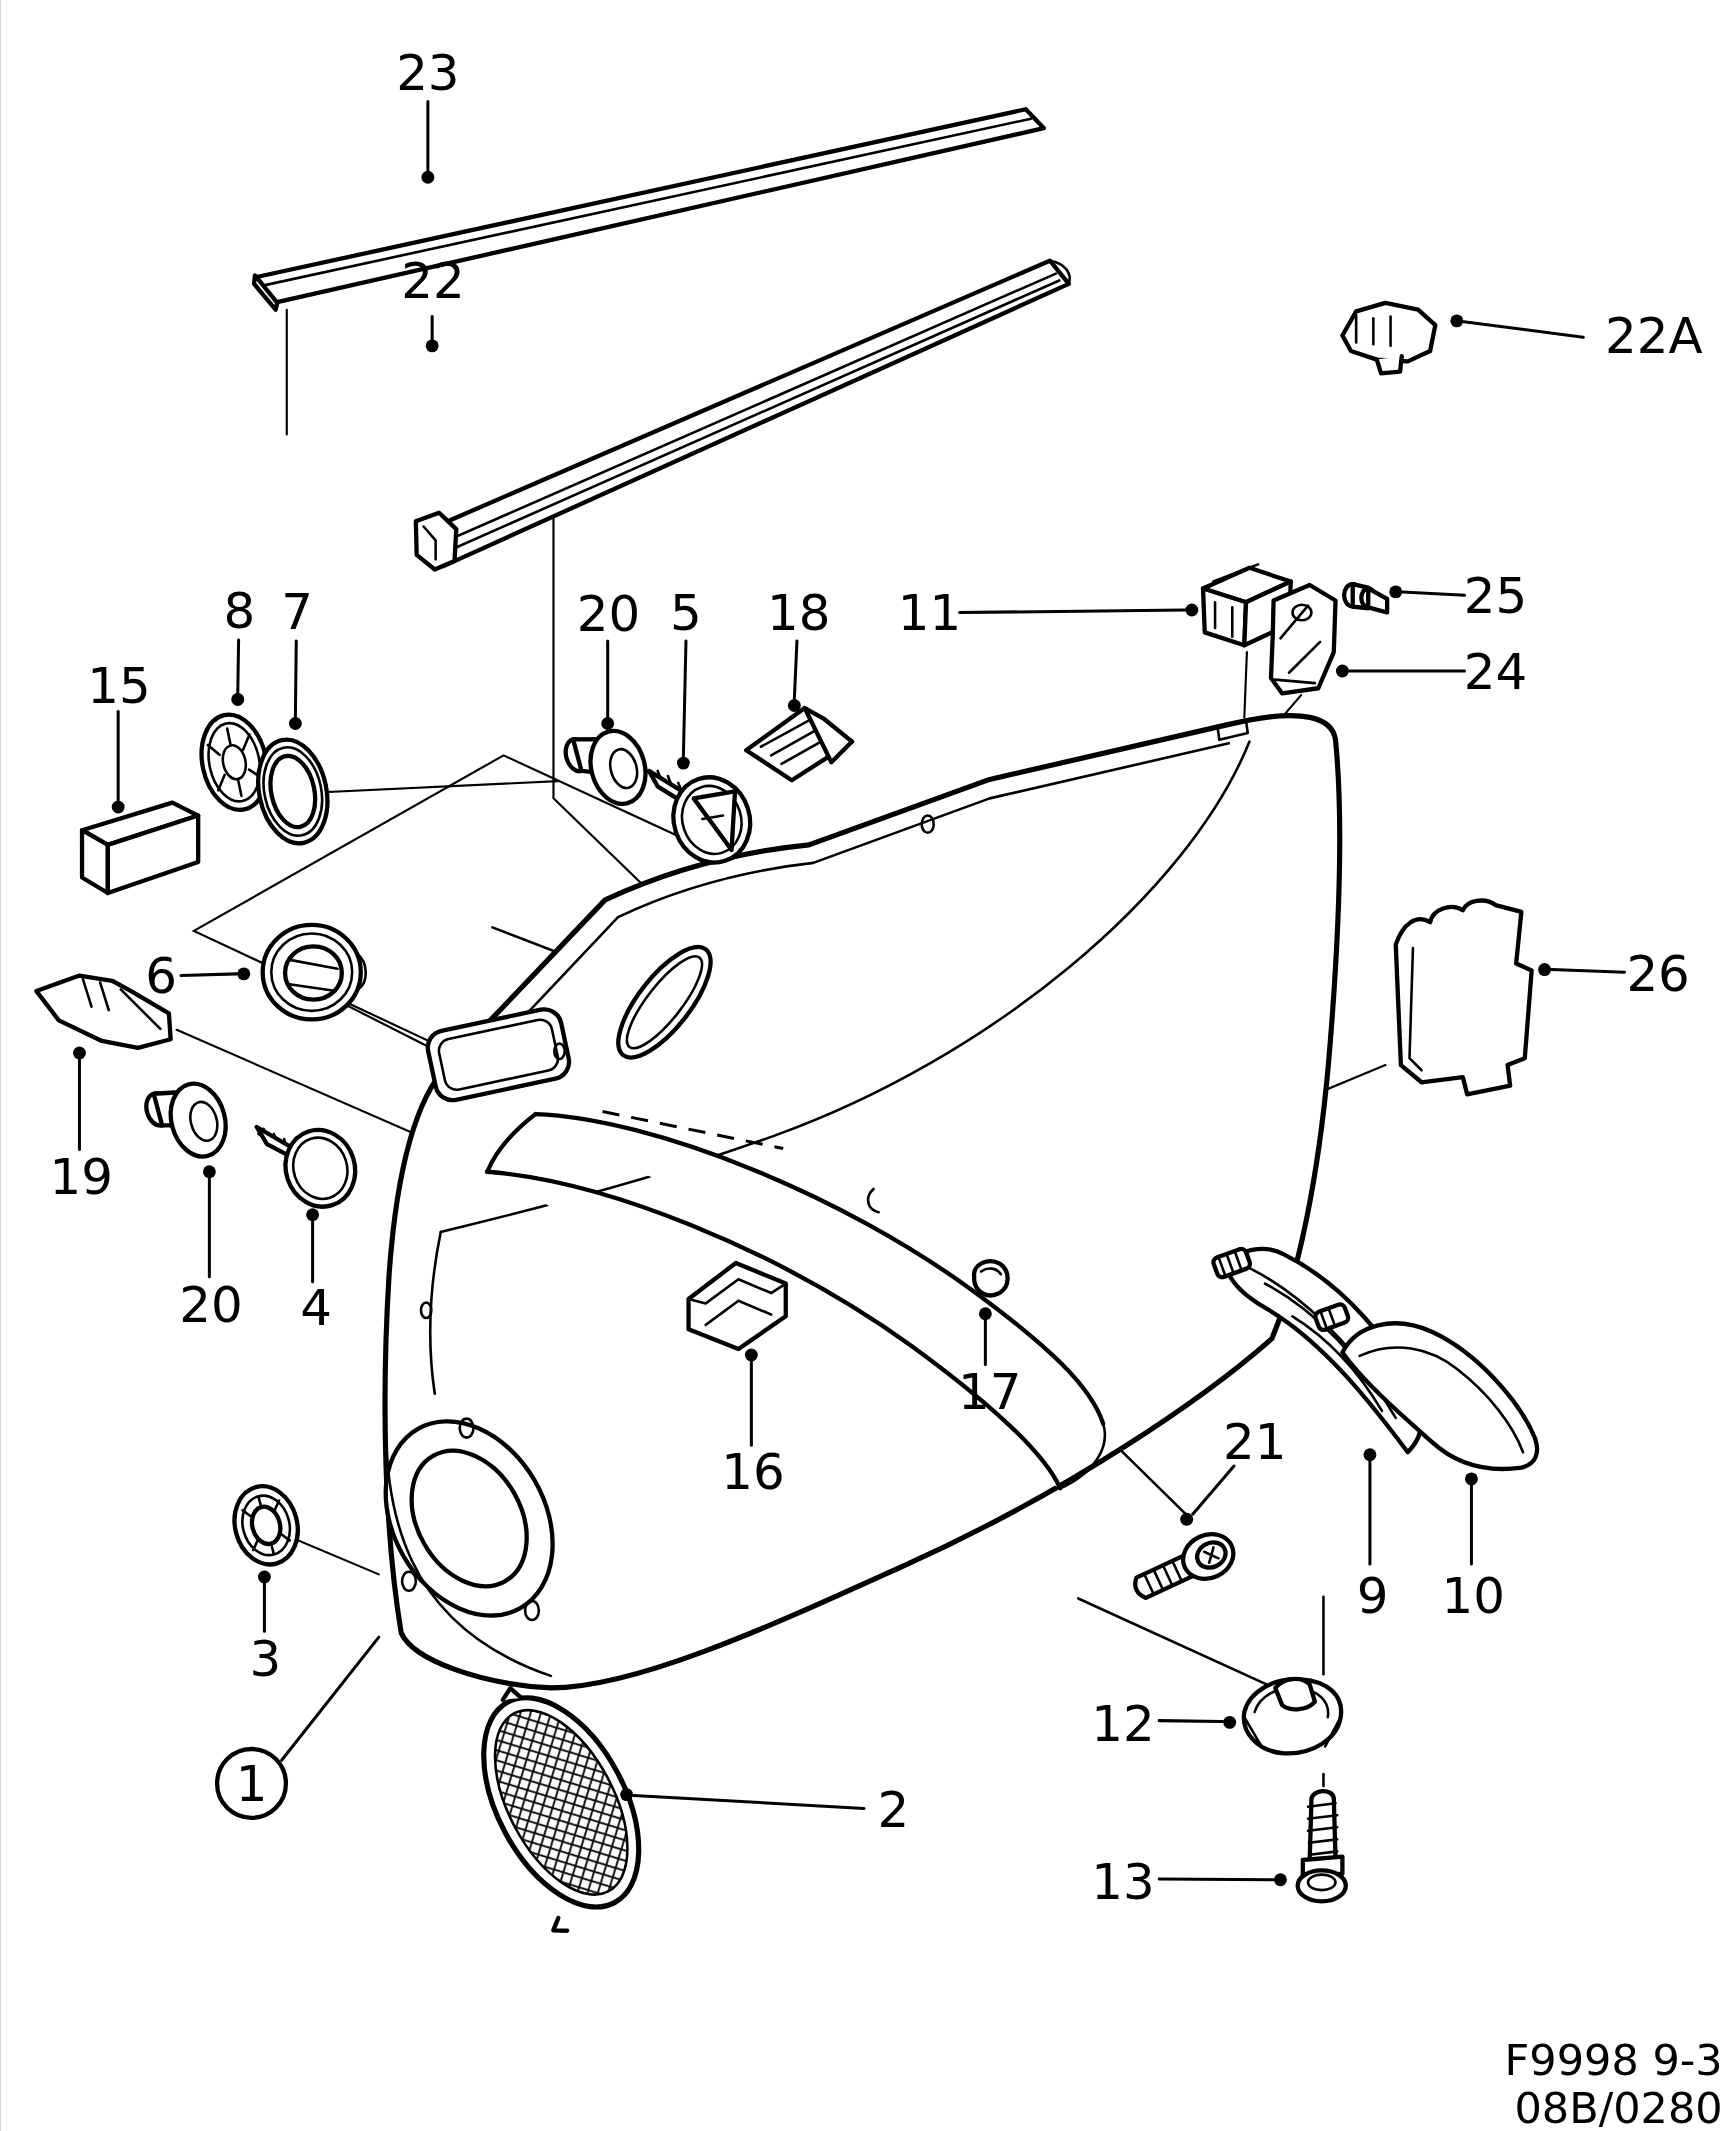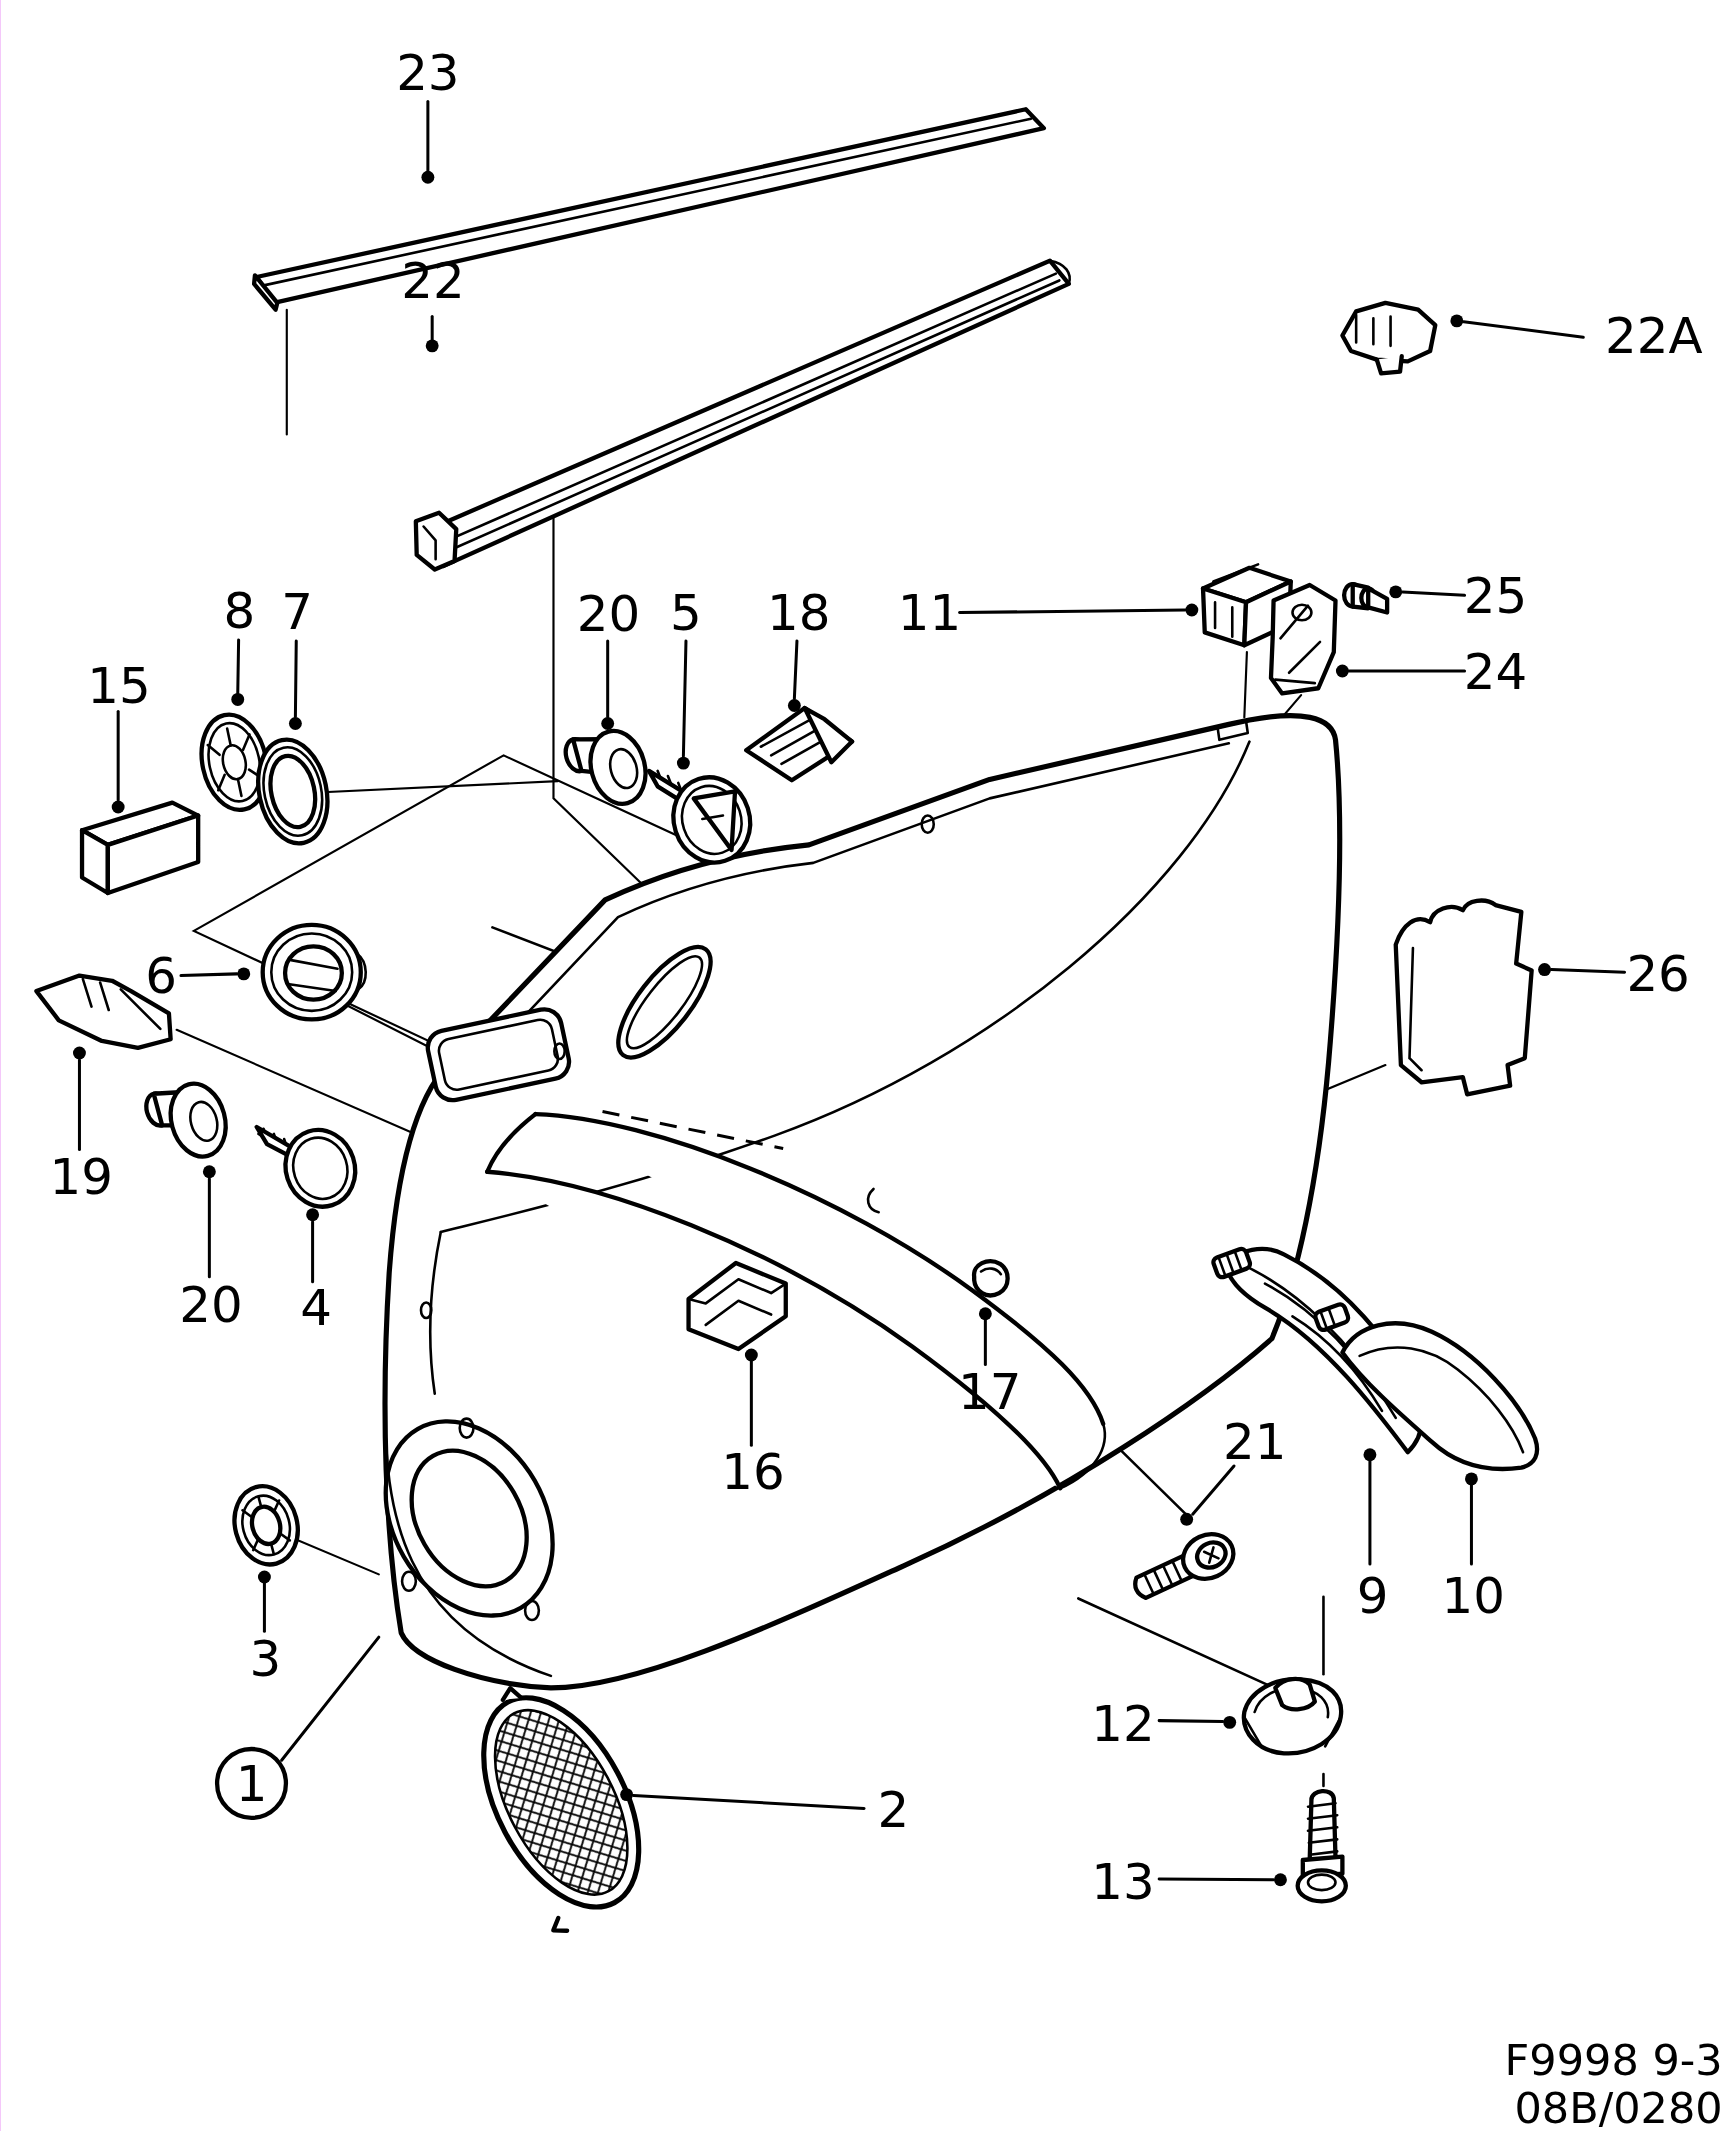--- a/index.html
+++ b/index.html
@@ -1,16 +1,16 @@
 <!DOCTYPE html>
 <html style="font-size:13.8px"><head>
 <meta charset="utf-8">
 <style>
   html,body{margin:0;padding:0;background:#fff;}
-  #page{position:relative;width:1735px;height:2131px;background:#d946ef;overflow:hidden;}
+  #page{position:relative;width:1735px;height:2131px;background:#737373;overflow:hidden;}
   svg{display:block;}
   text{font-family:"DejaVu Sans","Liberation Sans",sans-serif;fill:#000;}
   .callout{font-size:58px;}
   .footer-text{font-size:50px;}
   .part{fill:#fff;stroke:#000;stroke-width:5;stroke-linejoin:round;stroke-linecap:round;}
   .partthick{fill:#fff;stroke:#000;stroke-width:6;stroke-linejoin:round;stroke-linecap:round;}
   .inner{fill:none;stroke:#000;stroke-width:3;stroke-linejoin:round;stroke-linecap:round;}
   .thin{fill:none;stroke:#000;stroke-width:2.5;stroke-linecap:round;}
   .lead{fill:none;stroke:#000;stroke-width:3.5;stroke-linecap:round;}
   .assoc{fill:none;stroke:#000;stroke-width:3;stroke-linecap:round;}

